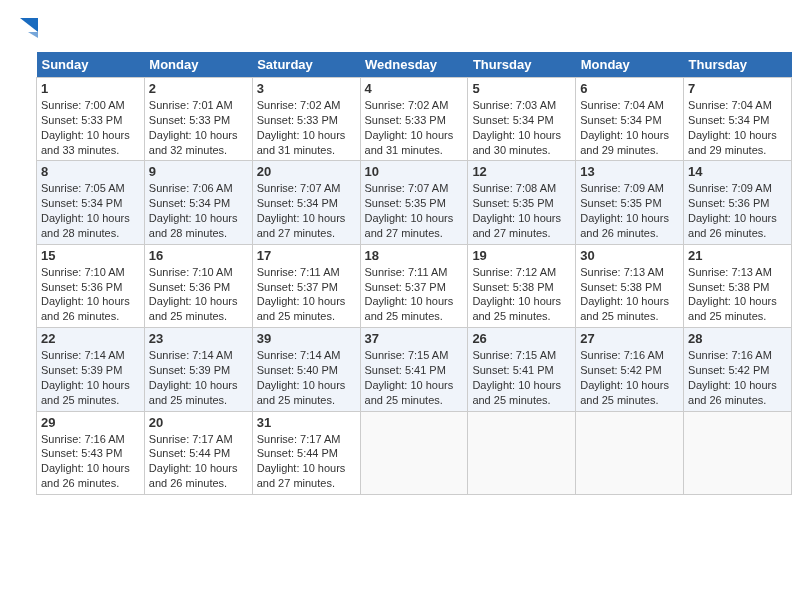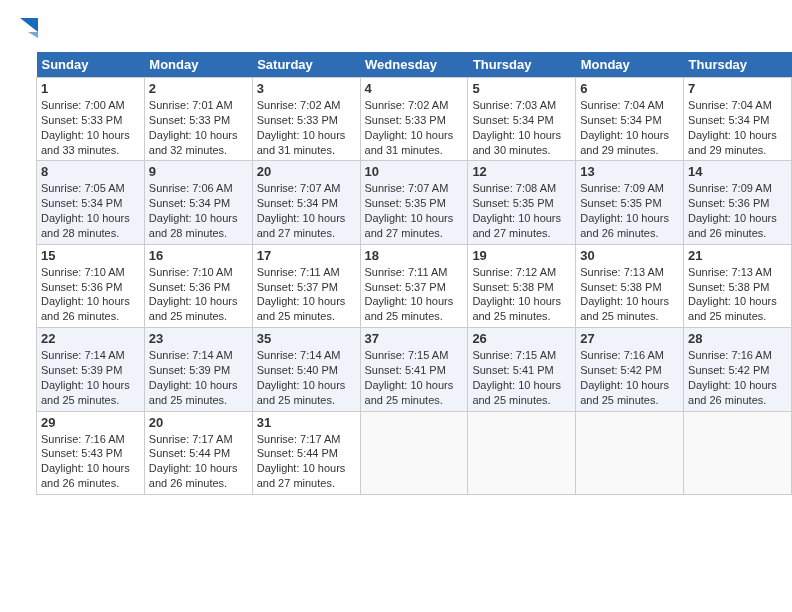--- a/index.html
+++ b/index.html
@@ -221,21 +221,21 @@
         <tr>
           <td>
             <span class="day-num">22</span>
             <div class="day-info">Sunrise: 7:14 AM<br>Sunset: 5:39 PM<br>Daylight: 10 hours and 25 minutes.</div>
           </td>
           <td>
             <span class="day-num">23</span>
             <div class="day-info">Sunrise: 7:14 AM<br>Sunset: 5:39 PM<br>Daylight: 10 hours and 25 minutes.</div>
           </td>
           <td>
-            <span class="day-num">35</span>
+            <span class="day-num">39</span>
             <div class="day-info">Sunrise: 7:14 AM<br>Sunset: 5:40 PM<br>Daylight: 10 hours and 25 minutes.</div>
           </td>
           <td>
             <span class="day-num">37</span>
             <div class="day-info">Sunrise: 7:15 AM<br>Sunset: 5:41 PM<br>Daylight: 10 hours and 25 minutes.</div>
           </td>
           <td>
             <span class="day-num">26</span>
             <div class="day-info">Sunrise: 7:15 AM<br>Sunset: 5:41 PM<br>Daylight: 10 hours and 25 minutes.</div>
           </td>

